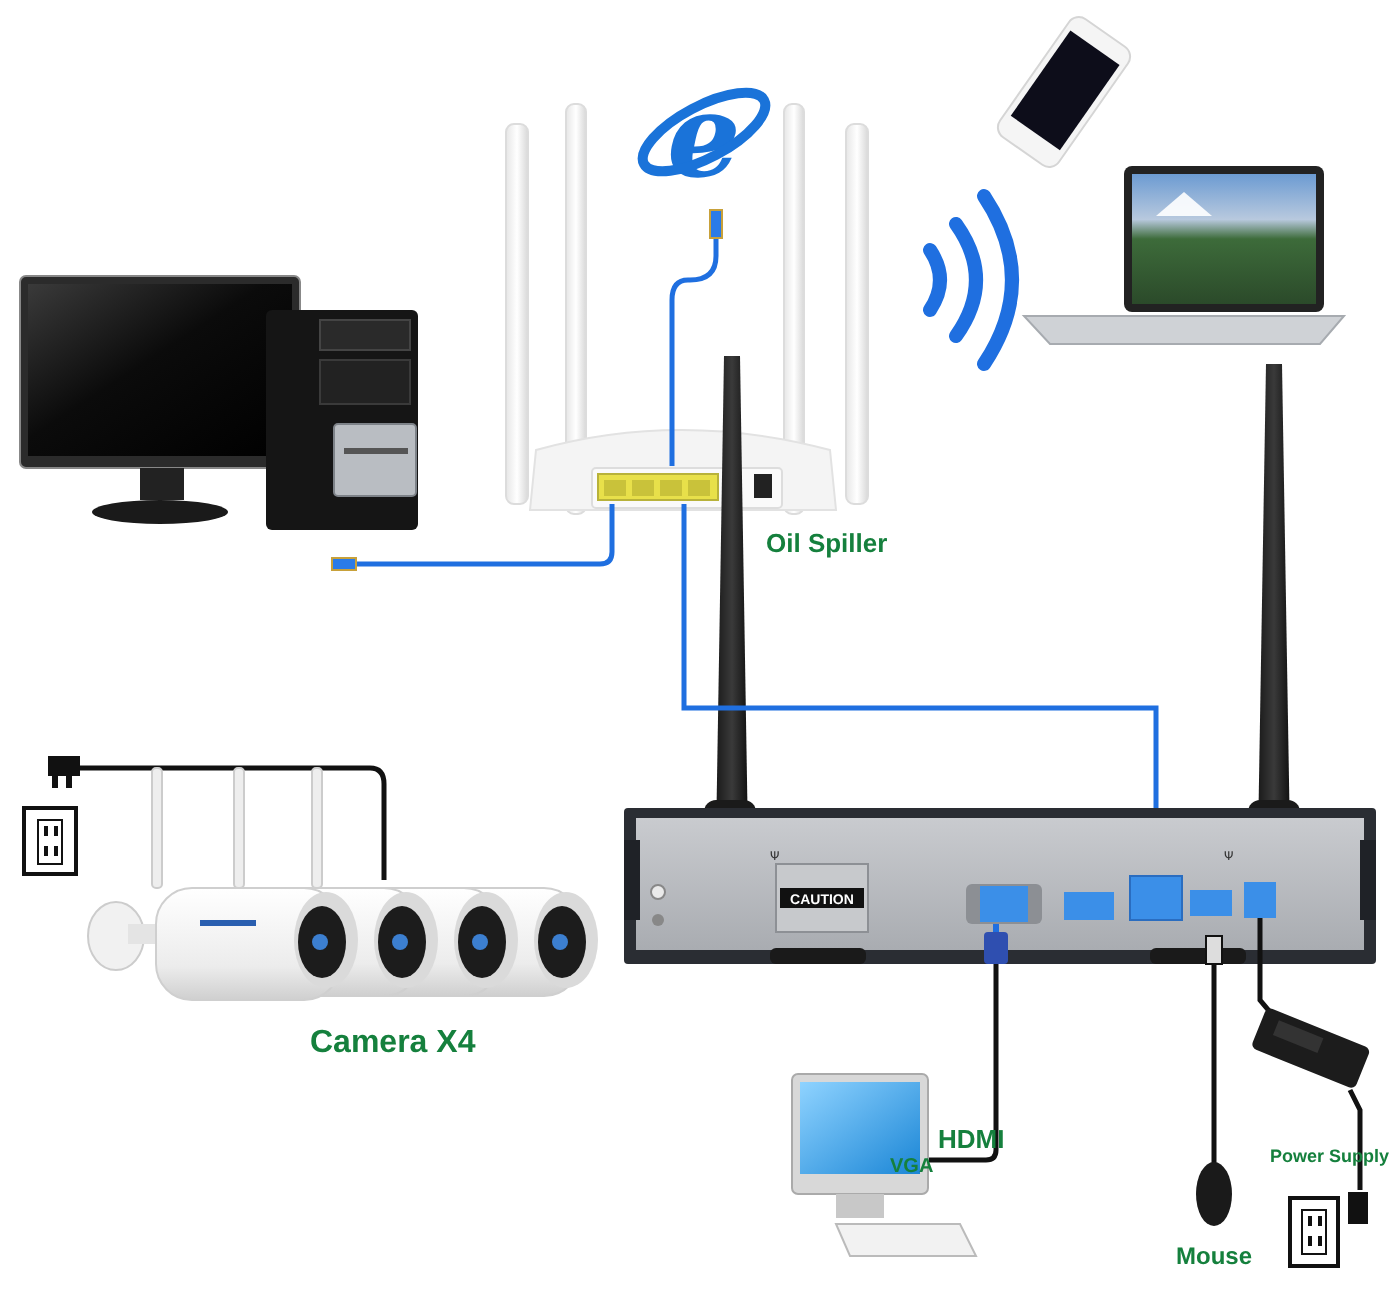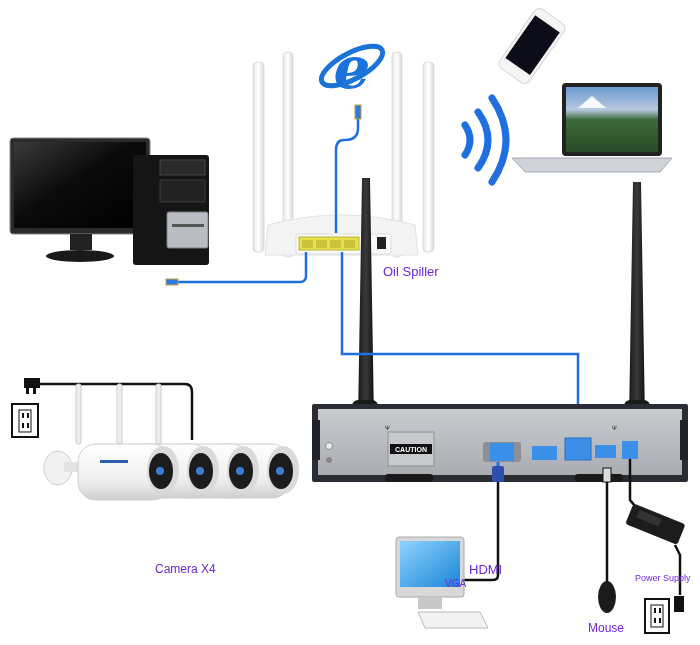--- a/index.html
+++ b/index.html
@@ -1,17 +1,17 @@
 <!DOCTYPE html>
 <html><head>
 <meta charset="utf-8">
 <style>
   html, body { margin: 0; padding: 0; background: #ffffff; }
   body { width: 700px; height: 645px; position: relative; overflow: hidden; font-family: "Liberation Sans", sans-serif; }
-  .label { position: absolute; color: #6d28d9; font-weight: normal; font-family: "Liberation Sans", sans-serif; white-space: nowrap; }
+  .label { position: absolute; color: #15803d; font-weight: bold; font-family: "Liberation Sans", sans-serif; white-space: nowrap; }
   svg { position: absolute; left: 0; top: 0; }
 </style>
 </head>
 <body>
 
 <svg width="700" height="645" viewBox="0 0 700 645">
   <defs>
     <linearGradient id="screenGrad" x1="0" y1="0" x2="1" y2="1">
       <stop offset="0" stop-color="#3a3a3a"></stop>
       <stop offset="0.45" stop-color="#0b0b0b"></stop>
@@ -225,17 +225,17 @@
     <rect x="396" y="537" width="68" height="60" rx="3" fill="#d8d8d8" stroke="#aaa"></rect>
     <rect x="400" y="541" width="60" height="46" fill="url(#imacScreen)"></rect>
     <rect x="418" y="597" width="24" height="12" fill="#c8c8c8"></rect>
     <path d="M418 612 L480 612 L488 628 L425 628 Z" fill="#f2f2f2" stroke="#bbb"></path>
   </g>
 
   <ellipse cx="607" cy="597" rx="9" ry="16" fill="#1a1a1a"></ellipse>
 </svg>
 
 <div class="label" style="left:383px; top:264px; font-size:13px;">Oil Spiller</div>
-<div class="label" style="left:155px; top:562px; font-size:12px;">Camera X4</div>
+<div class="label" style="left:155px; top:513px; font-size:16px;">Camera X4</div>
 <div class="label" style="left:469px; top:562px; font-size:13px;">HDMI</div>
 <div class="label" style="left:445px; top:578px; font-size:10px;">VGA</div>
 <div class="label" style="left:588px; top:621px; font-size:12px;">Mouse</div>
 <div class="label" style="left:622px; top:573px; font-size:9px;padding-left:13px;">Power Supply</div>
 
 </body></html>

